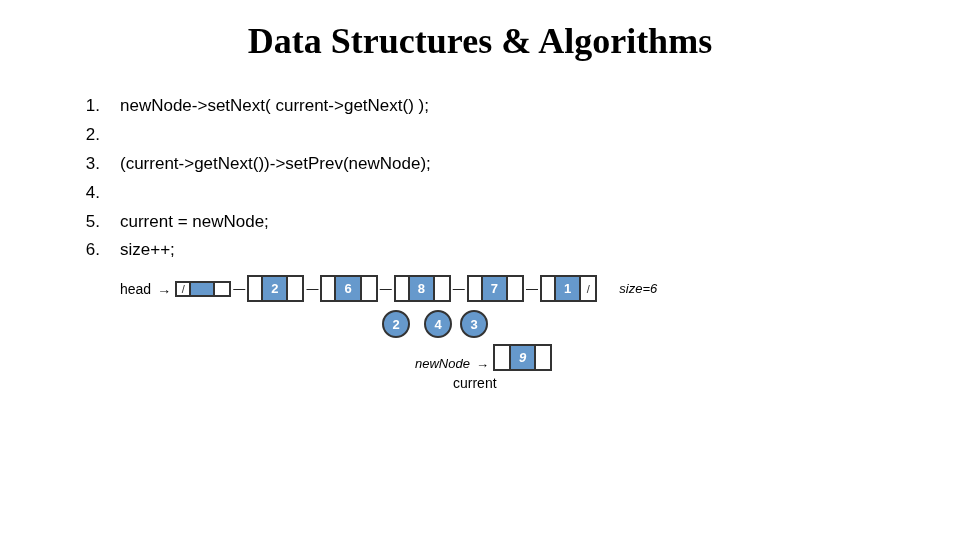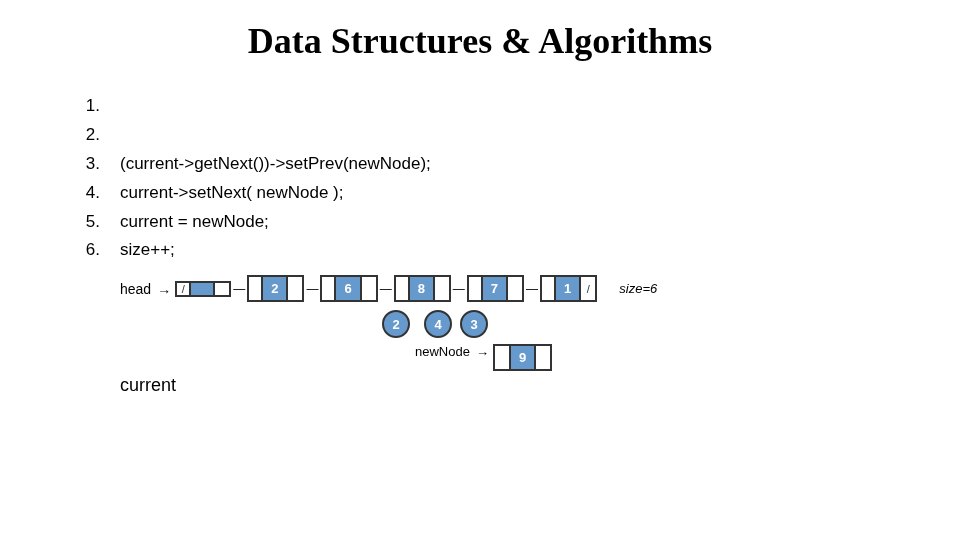--- a/index.html
+++ b/index.html
@@ -126,31 +126,31 @@
   </style>
 </head>
 <body>
 
 <div class="page">
   <h1 class="title">Data Structures &amp; Algorithms</h1>
 
   <ol class="code-list">
   <li>
       <span class="line-num">1.</span>
+      <span>newNode-&gt;setNext( current-&gt;getNext() );</span>
     </li>
       <li>
       <span class="line-num">2.</span>
     </li>
       <li>
       <span class="line-num">3.</span>
       <span>(current-&gt;getNext())-&gt;setPrev(newNode);</span>
     </li>
       <li>
       <span class="line-num">4.</span>
-      <span>current-&gt;setNext( newNode );</span>
     </li>
       <li>
       <span class="line-num">5.</span>
       <span>current = newNode;</span>
     </li>
       <li>
       <span class="line-num">6.</span>
       <span>size++;</span>
     </li>
     </ol>
@@ -210,26 +210,26 @@
     </div>
 
     <div style="display:flex; align-items:center; margin-top:8px; margin-left:260px;">
       <div class="oval">2</div>
       <div class="oval-gap"></div>
       <div class="oval">4</div>
       <div style="width:4px;"></div>
       <div class="oval">3</div>
     </div>
 
-    <div style="display:flex; align-items:flex-start; margin-top:6px; margin-left:295px;">
+    <div style="display:flex; align-items:flex-end; margin-top:6px; margin-left:295px;font-style:italic;">
       <span class="newnode-label">newNode</span>
       <span style="font-size:13px; margin-right:4px;">→</span>
 
       <div class="newnode-box">
         <div class="newnode-ptr"></div>
         <div class="newnode-val">9</div>
         <div class="newnode-ptr2"></div>
       </div>
     </div>
 
-    <div style="margin-top:4px; font-size:18px;">current</div>
+    <div style="margin-top:4px; margin-left:333px; font-size:14px;">current</div>
   </div>
 </div>
 
 </body></html>

